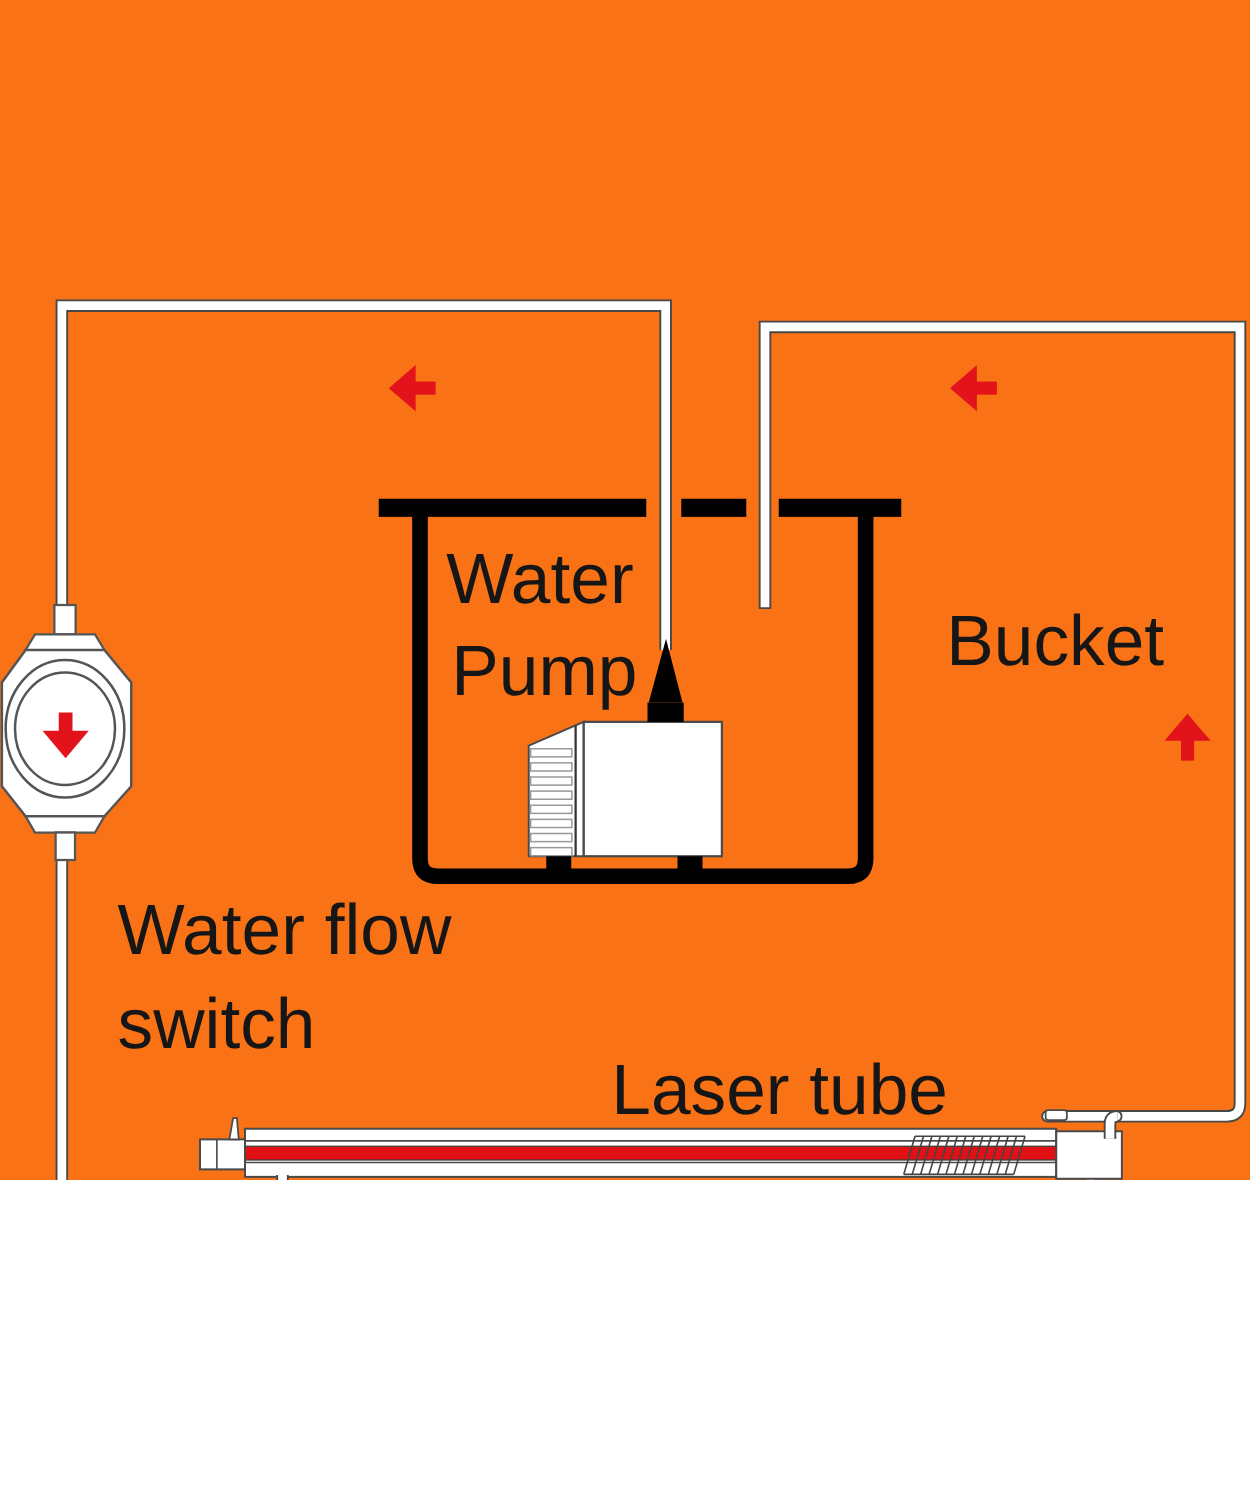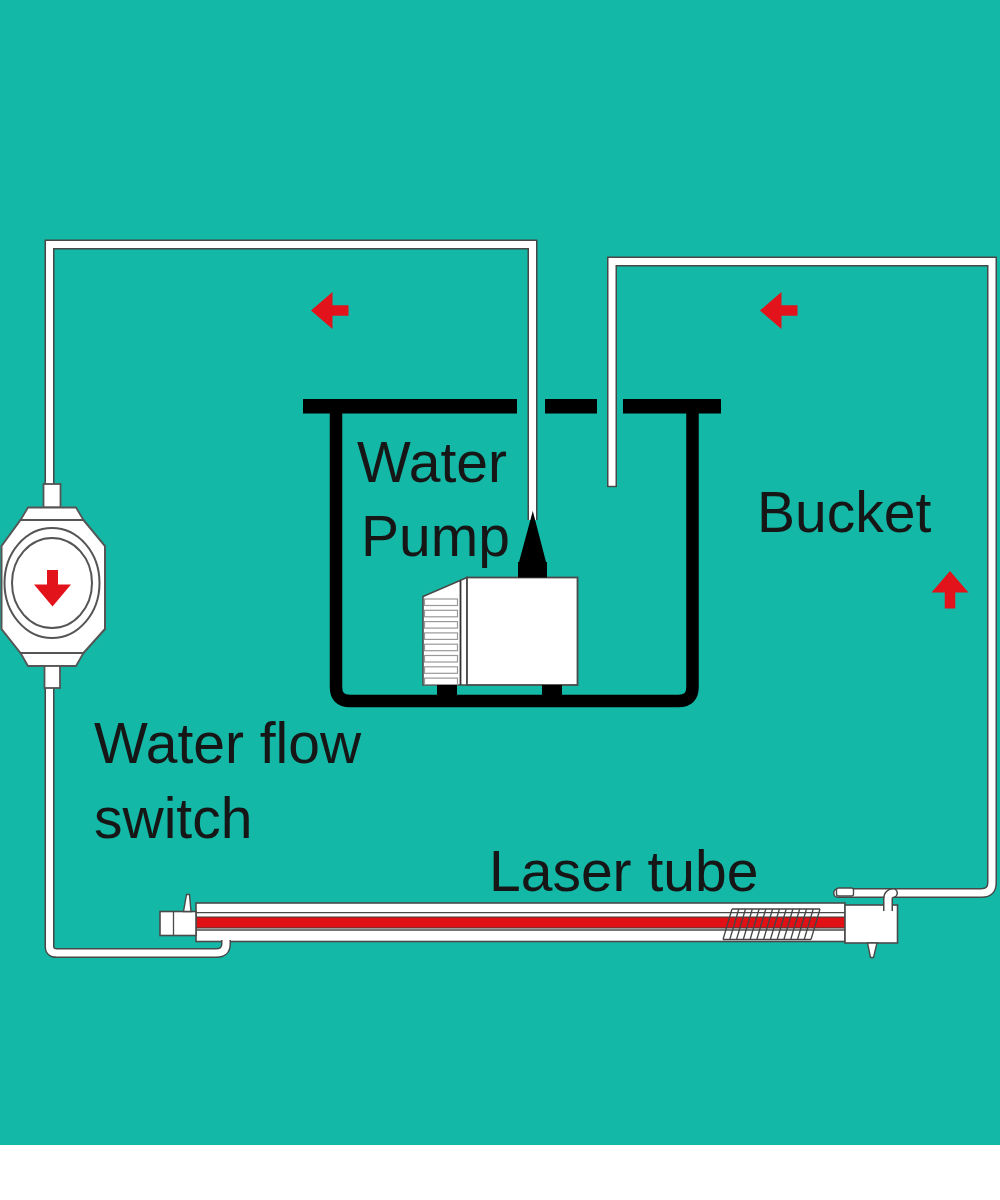--- a/index.html
+++ b/index.html
@@ -1,16 +1,16 @@
 <!DOCTYPE html>
 <html><head>
 <meta charset="utf-8">
 <style>
   html, body { margin: 0; padding: 0; background: #ffffff; }
-  .stage { width: 1000px; height: 1145px; position: relative; background: #14b8a6; overflow: hidden; }
+  .stage { width: 1000px; height: 944px; position: relative; background: #f97316; overflow: hidden; }
   svg { display: block; }
   text.diagram-label {
     font-family: "Liberation Sans", sans-serif;
     font-size: 57px;
     fill: #161616;
   }
 </style>
 </head>
 <body>
 

